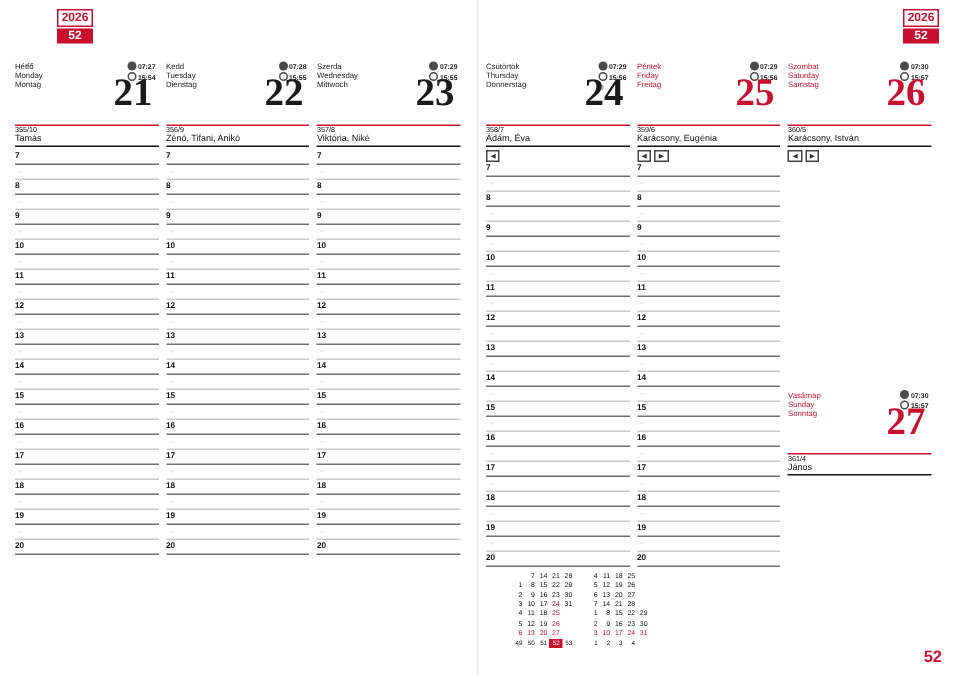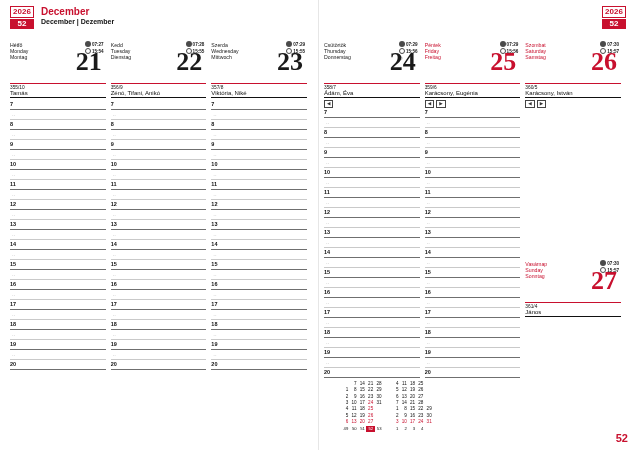--- a/index.html
+++ b/index.html
@@ -12,21 +12,21 @@
     overflow:hidden;
   }
   .page{position:absolute;inset:0;display:flex;}
   .leaf{position:relative;height:450px;box-sizing:border-box;}
   .leaf-left{width:318px;padding:6px 6px 6px 10px;}
   .leaf-right{width:318px;padding:6px 10px 6px 6px;}
   .gutter{position:absolute;left:318px;top:0;bottom:0;width:1px;background:#e6e6e6;}
 
   
   .hdr{display:flex;align-items:flex-start;gap:7px;height:30px;}
-  .yearbox{width:24px;text-align:center;font-size:8px;line-height:10px;font-weight:bold;}
+  .yearbox{width:24px;text-align:center;font-size:8px;line-height:10px;font-weight:bold;margin-left:28px;}
   .yearbox .yr{background:#ffffff;color:#c8102e;border:1px solid #c8102e;padding:0 1px;}
   .yearbox .wk{background:#c8102e;color:#ffffff;margin-top:1px;padding:0 1px;}
   .hdr-titles{padding-top:0px;}
   .hdr-titles .m1{font-size:10px;font-weight:bold;color:#c8102e;line-height:11px;}
   .hdr-titles .m2{font-size:7px;font-weight:bold;color:#111;line-height:9px;}
   .hdr-right{margin-left:auto;}
 
   
   .cols{display:flex;gap:0;margin-top:3px;}
   .col{width:101px;box-sizing:border-box;padding-right:5px;}
@@ -71,24 +71,20 @@
 <body>
 
 <div class="page">
 
   <div class="leaf leaf-left">
 
     <div class="hdr">
       <div class="yearbox">
         <div class="yr">2026</div>
         <div class="wk">52</div>
-      </div>
-      <div class="hdr-titles">
-        <div class="m1">December</div>
-        <div class="m2">December | Dezember</div>
       </div>
     </div>
 
     <div class="cols">
 
       <div class="col">
         <div class="headrow dayhead">
           <div class="dnames">
             <span class="hu">Hétfő</span><br>
             <span>Monday</span><br>

